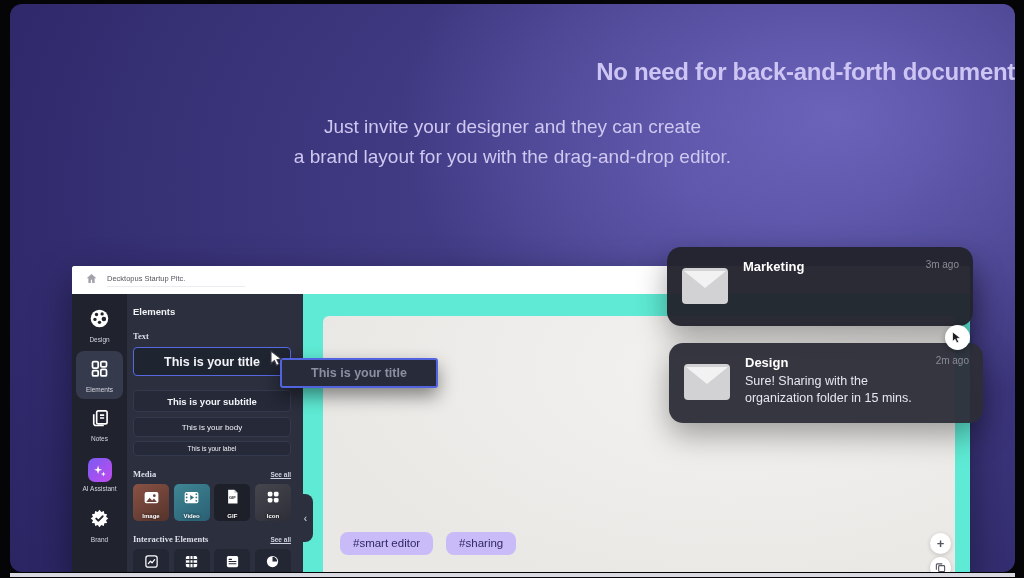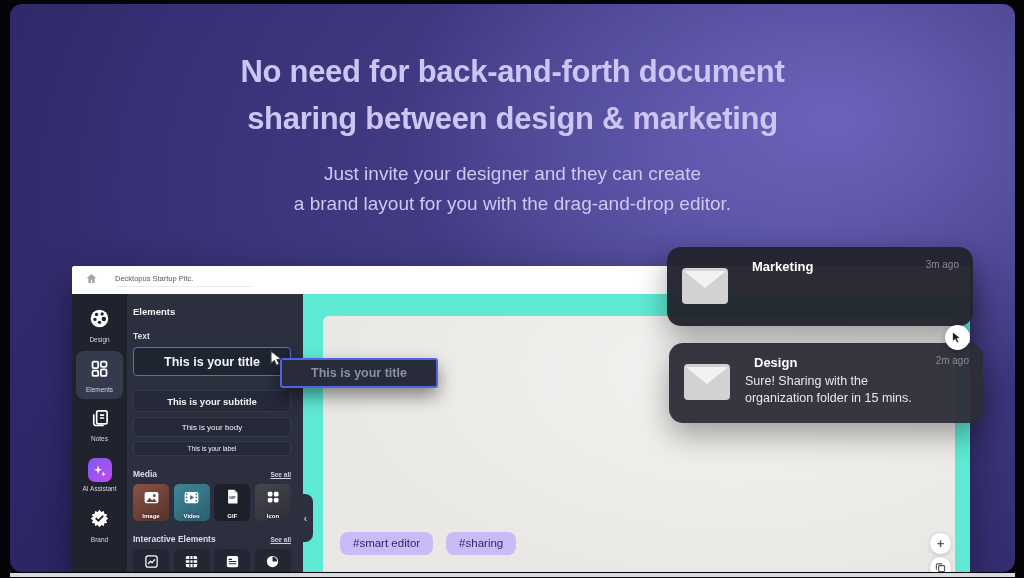--- a/index.html
+++ b/index.html
@@ -8,43 +8,43 @@
   .stage { position:absolute; left:10px; top:4px; width:1005px; height:568px;
            border-radius:12px; overflow:hidden;
            background:
              radial-gradient(700px 480px at 82% 20%, rgba(116,108,198,.8), rgba(116,108,198,0) 62%),
              radial-gradient(1300px 950px at 68% 32%, #4c4694, #2e2869 58%, #241e55 88%);
   }
   .bottom-strip { position:absolute; left:10px; bottom:1px; width:1005px; height:4px; background:#d9dae1; }
 
   
   .hero { position:absolute; top:44px; left:0; width:100%; text-align:center; z-index:2; }
-  .hero h1 { font-size:31px; line-height:47px; font-weight:bold; color:#cdc5f3; letter-spacing:-.3px; }
+  .hero h1 { font-size:24px; line-height:47px; font-weight:bold; color:#cdc5f3; letter-spacing:-.3px;text-align:right; }
   .hero .sub { margin-top:17px; font-size:19px; line-height:30px; color:#cfc8f1; font-weight:normal; }
 
   
   .app { position:absolute; left:62px; top:262px; width:898px; height:310px;
          background:#eef0f6; border-radius:3px; overflow:hidden; z-index:3;
          box-shadow:0 14px 38px rgba(0,0,0,.45); }
-  .topbar { height:28px; background:#ffffff; display:flex; align-items:center; padding-left:13px;gap:8px; }
+  .topbar { height:28px; background:#ffffff; display:flex; align-items:center; padding-left:13px; }
   .doc-title { font-size:7.5px; color:#55555f; margin-left:9px; padding:0 60px 3px 0; border-bottom:1px solid #ececf0; }
   .win-body { display:flex; height:314px; }
 
   
   .nav { width:55px; background:#20222d; display:flex; flex-direction:column; align-items:center; padding-top:7px; flex:none; }
   .nav-item { width:47px; height:48px; margin-bottom:2px; display:flex; flex-direction:column; align-items:center; justify-content:center; border-radius:8px; }
   .nav-item.active { background:#363a4d; }
   .nav-item .lbl { font-size:6.5px; color:#d6d8e0; margin-top:3px; white-space:nowrap; }
   .ai-badge { width:24px; height:24px; border-radius:7px; background:linear-gradient(135deg,#7a5bf0,#c14bf0);
               display:flex; align-items:center; justify-content:center; }
 
   
   .panel { width:176px; background:#2b2f3e; padding:0 12px 0 6px; flex:none; position:relative; }
   .panel-heading { margin-top:12px; font-size:9.5px; font-weight:bold; color:#f1f2f6; }
-  .sec-label { font-size:8.5px; color:#dcdee8; font-weight:bold; }
+  .sec-label { font-size:8.5px; color:#dcdee8; font-weight:bold;font-family:Liberation Serif, serif; }
   .text-label { margin-top:14px; }
   .row { display:flex; justify-content:space-between; align-items:baseline; margin-top:13px; }
   .see-all { font-size:6.5px; color:#cfd2de; text-decoration:underline; font-weight:bold; }
   .txt-btn { width:100%; background:#252938; border:1px solid #343a4d; border-radius:4px;
              color:#f3f4f8; display:flex; align-items:center; justify-content:center; }
   .txt-btn.title { margin-top:6px; height:29px; font-size:12.5px; font-weight:bold;
                    background:#1f2431; border:1.5px solid #5669e2; }
   .txt-btn.subtitle { margin-top:14px; height:22px; font-size:9.5px; font-weight:bold; }
   .txt-btn.body  { margin-top:5px; height:20px; font-size:8px; }
   .txt-btn.label { margin-top:4px; height:15px; font-size:6.5px; }
@@ -77,38 +77,38 @@
            border:2px solid #5163de; border-radius:3px; display:flex; align-items:center; justify-content:center;
            font-size:12.5px; font-weight:bold; color:#8b90a0; box-shadow:0 8px 18px rgba(0,0,0,.45); z-index:7; }
   .cursor1 { position:absolute; left:197px; top:84px; z-index:8; }
 
   
   .card { position:absolute; border-radius:14px; padding:12px 14px 12px 76px; z-index:10;
           box-shadow:0 12px 30px rgba(0,0,0,.35); }
   .card.marketing { left:657px; top:243px; width:306px; height:79px; background:rgba(35,36,45,.97); }
   .card.design    { left:659px; top:339px; width:314px; height:80px; background:rgba(45,46,56,.96); }
   .card .env { position:absolute; left:15px; top:21px; }
-  .card .sender { font-size:13px; font-weight:bold; color:#ffffff;margin-left:9px; }
+  .card .sender { font-size:13px; font-weight:bold; color:#ffffff; }
   .card .time { position:absolute; right:14px; top:12px; font-size:10px; color:#8b8b96; }
   .card .msg { margin-top:3px; font-size:12.5px; line-height:10px; color:#e7e7ee; line-height:17px; }
   .card.marketing .msg { max-width:172px; }
   .card.design .msg { max-width:190px; }
 
   .cursor-circle { position:absolute; left:935px; top:321px; width:25px; height:25px; border-radius:50%;
                    background:#fff; z-index:11; box-shadow:0 2px 6px rgba(0,0,0,.3);
                    display:flex; align-items:center; justify-content:center; }
 </style>
 </head>
 <body>
 
 <div class="stage">
 
   <div class="hero">
     <h1><span>No need for back-and-forth document</span><br>
-    <span>sharing between design &amp; marketing</span></h1>
+    </h1>
     <div class="sub"><span>Just invite your designer and they can create</span><br>
     <span>a brand layout for you with the drag-and-drop editor.</span></div>
   </div>
 
   <div class="app">
     <div class="topbar">
       <span>
         <svg width="13" height="13" viewBox="0 0 24 24" fill="#a2a2ac">
             <path d="M12 3.5l9 8h-3.2v9h-4.6v-6.2h-2.4v6.2H6.2v-9H3z"></path>
           </svg>

